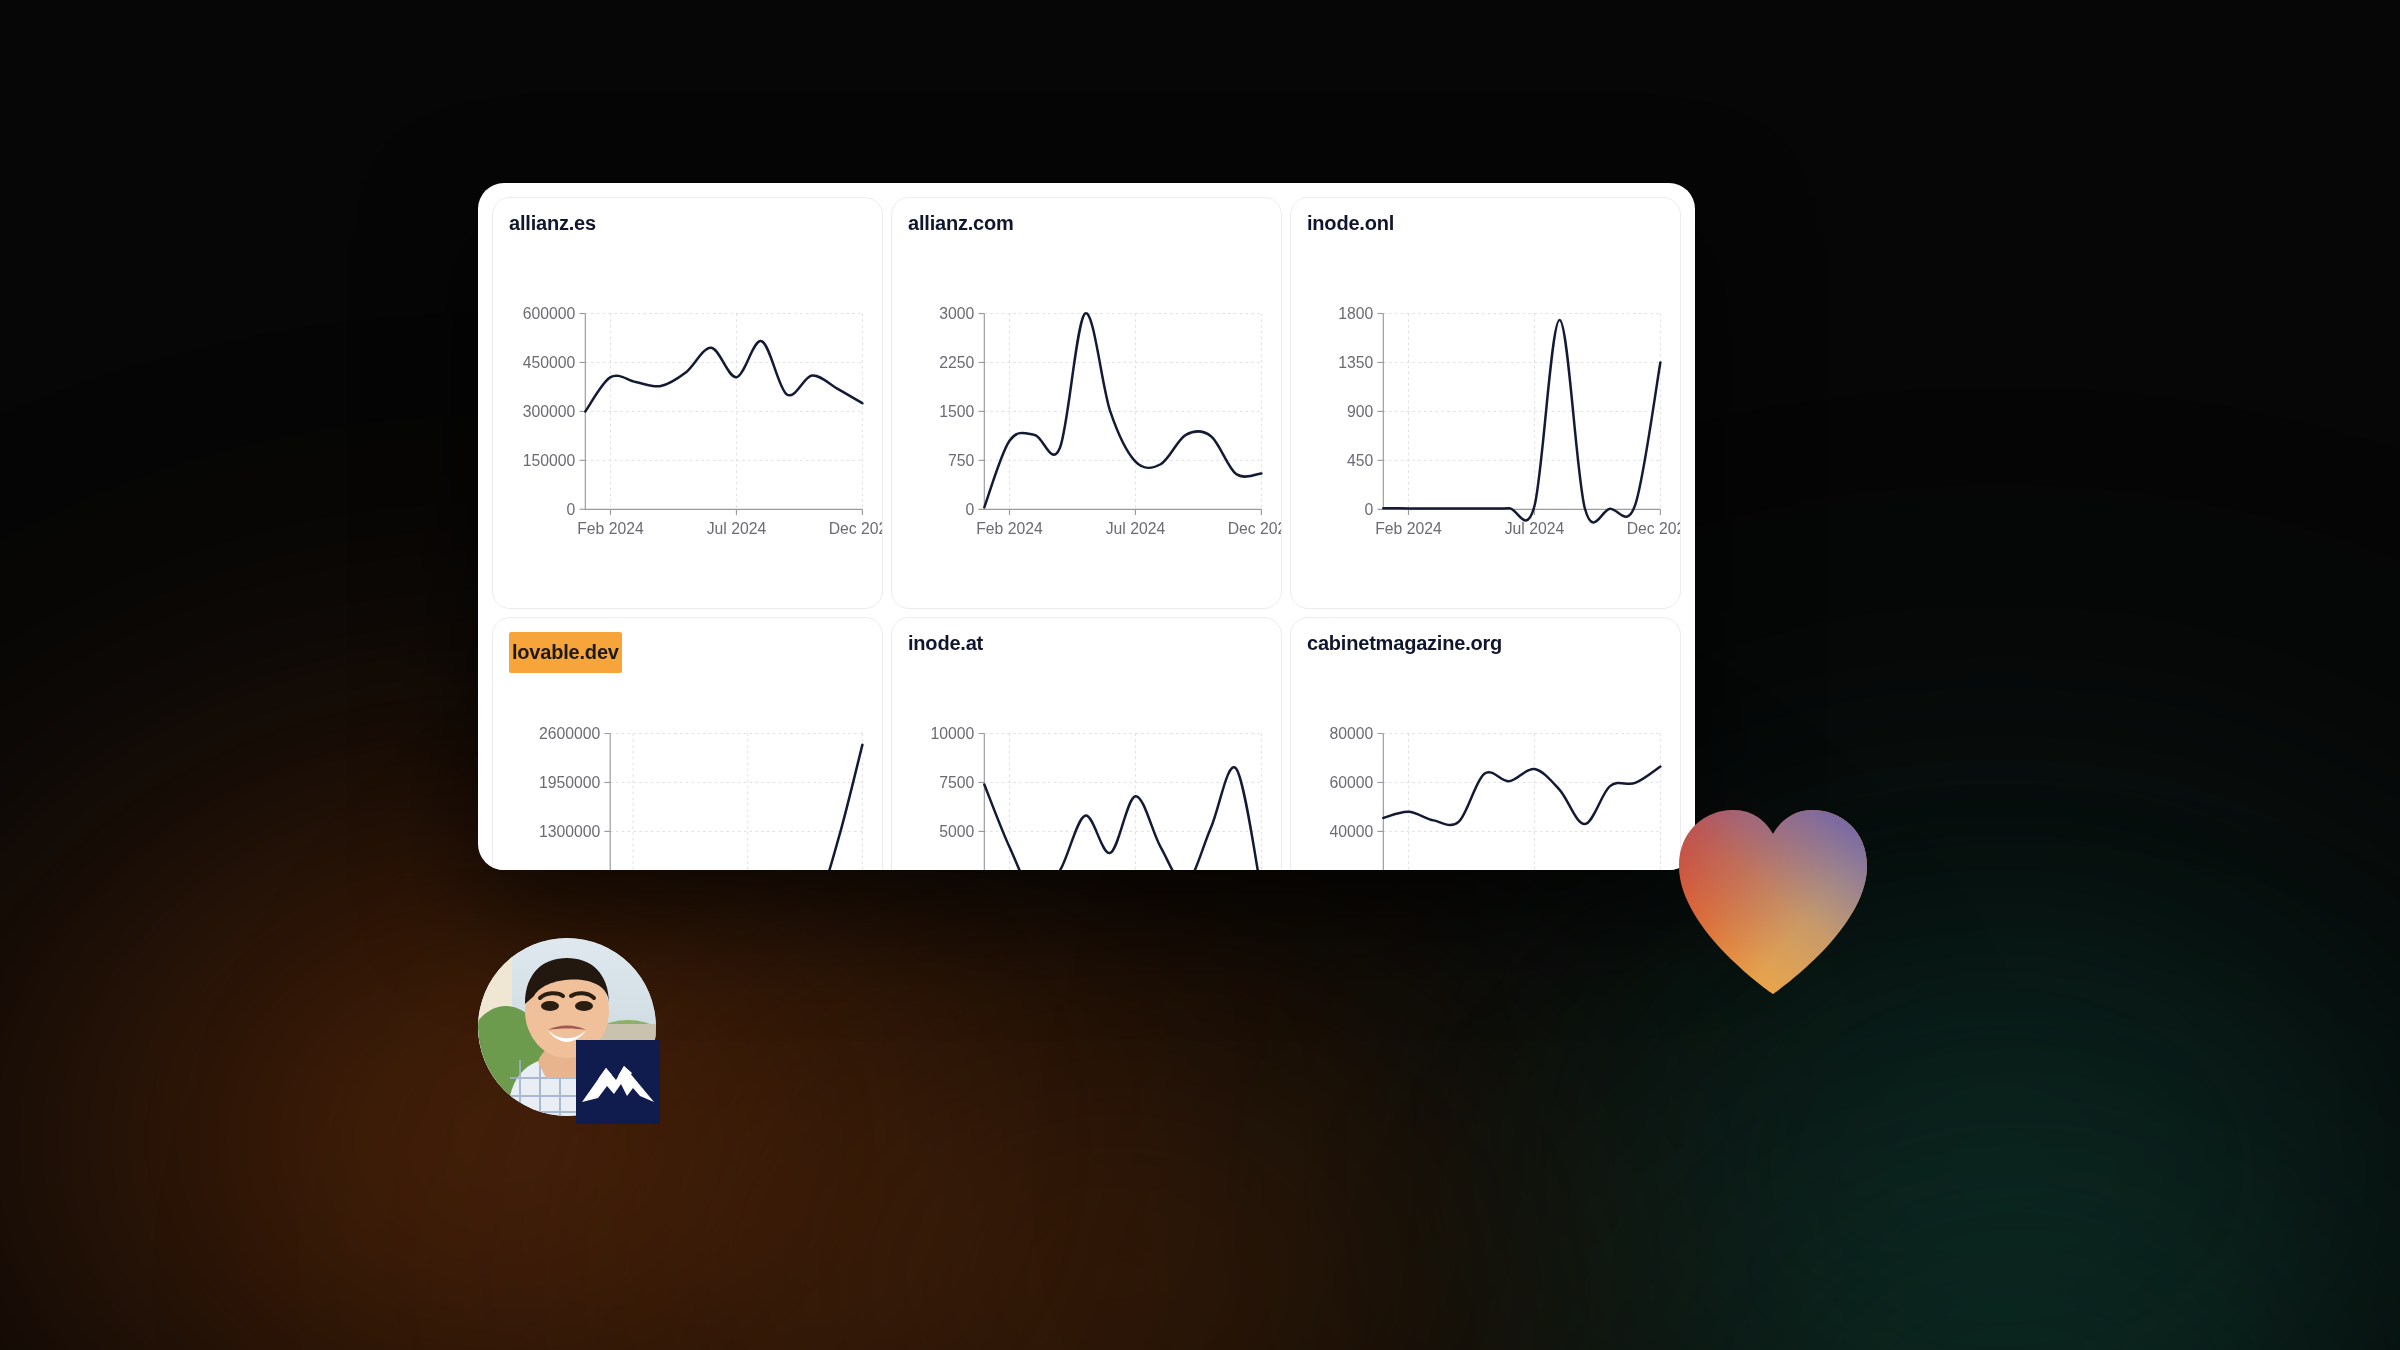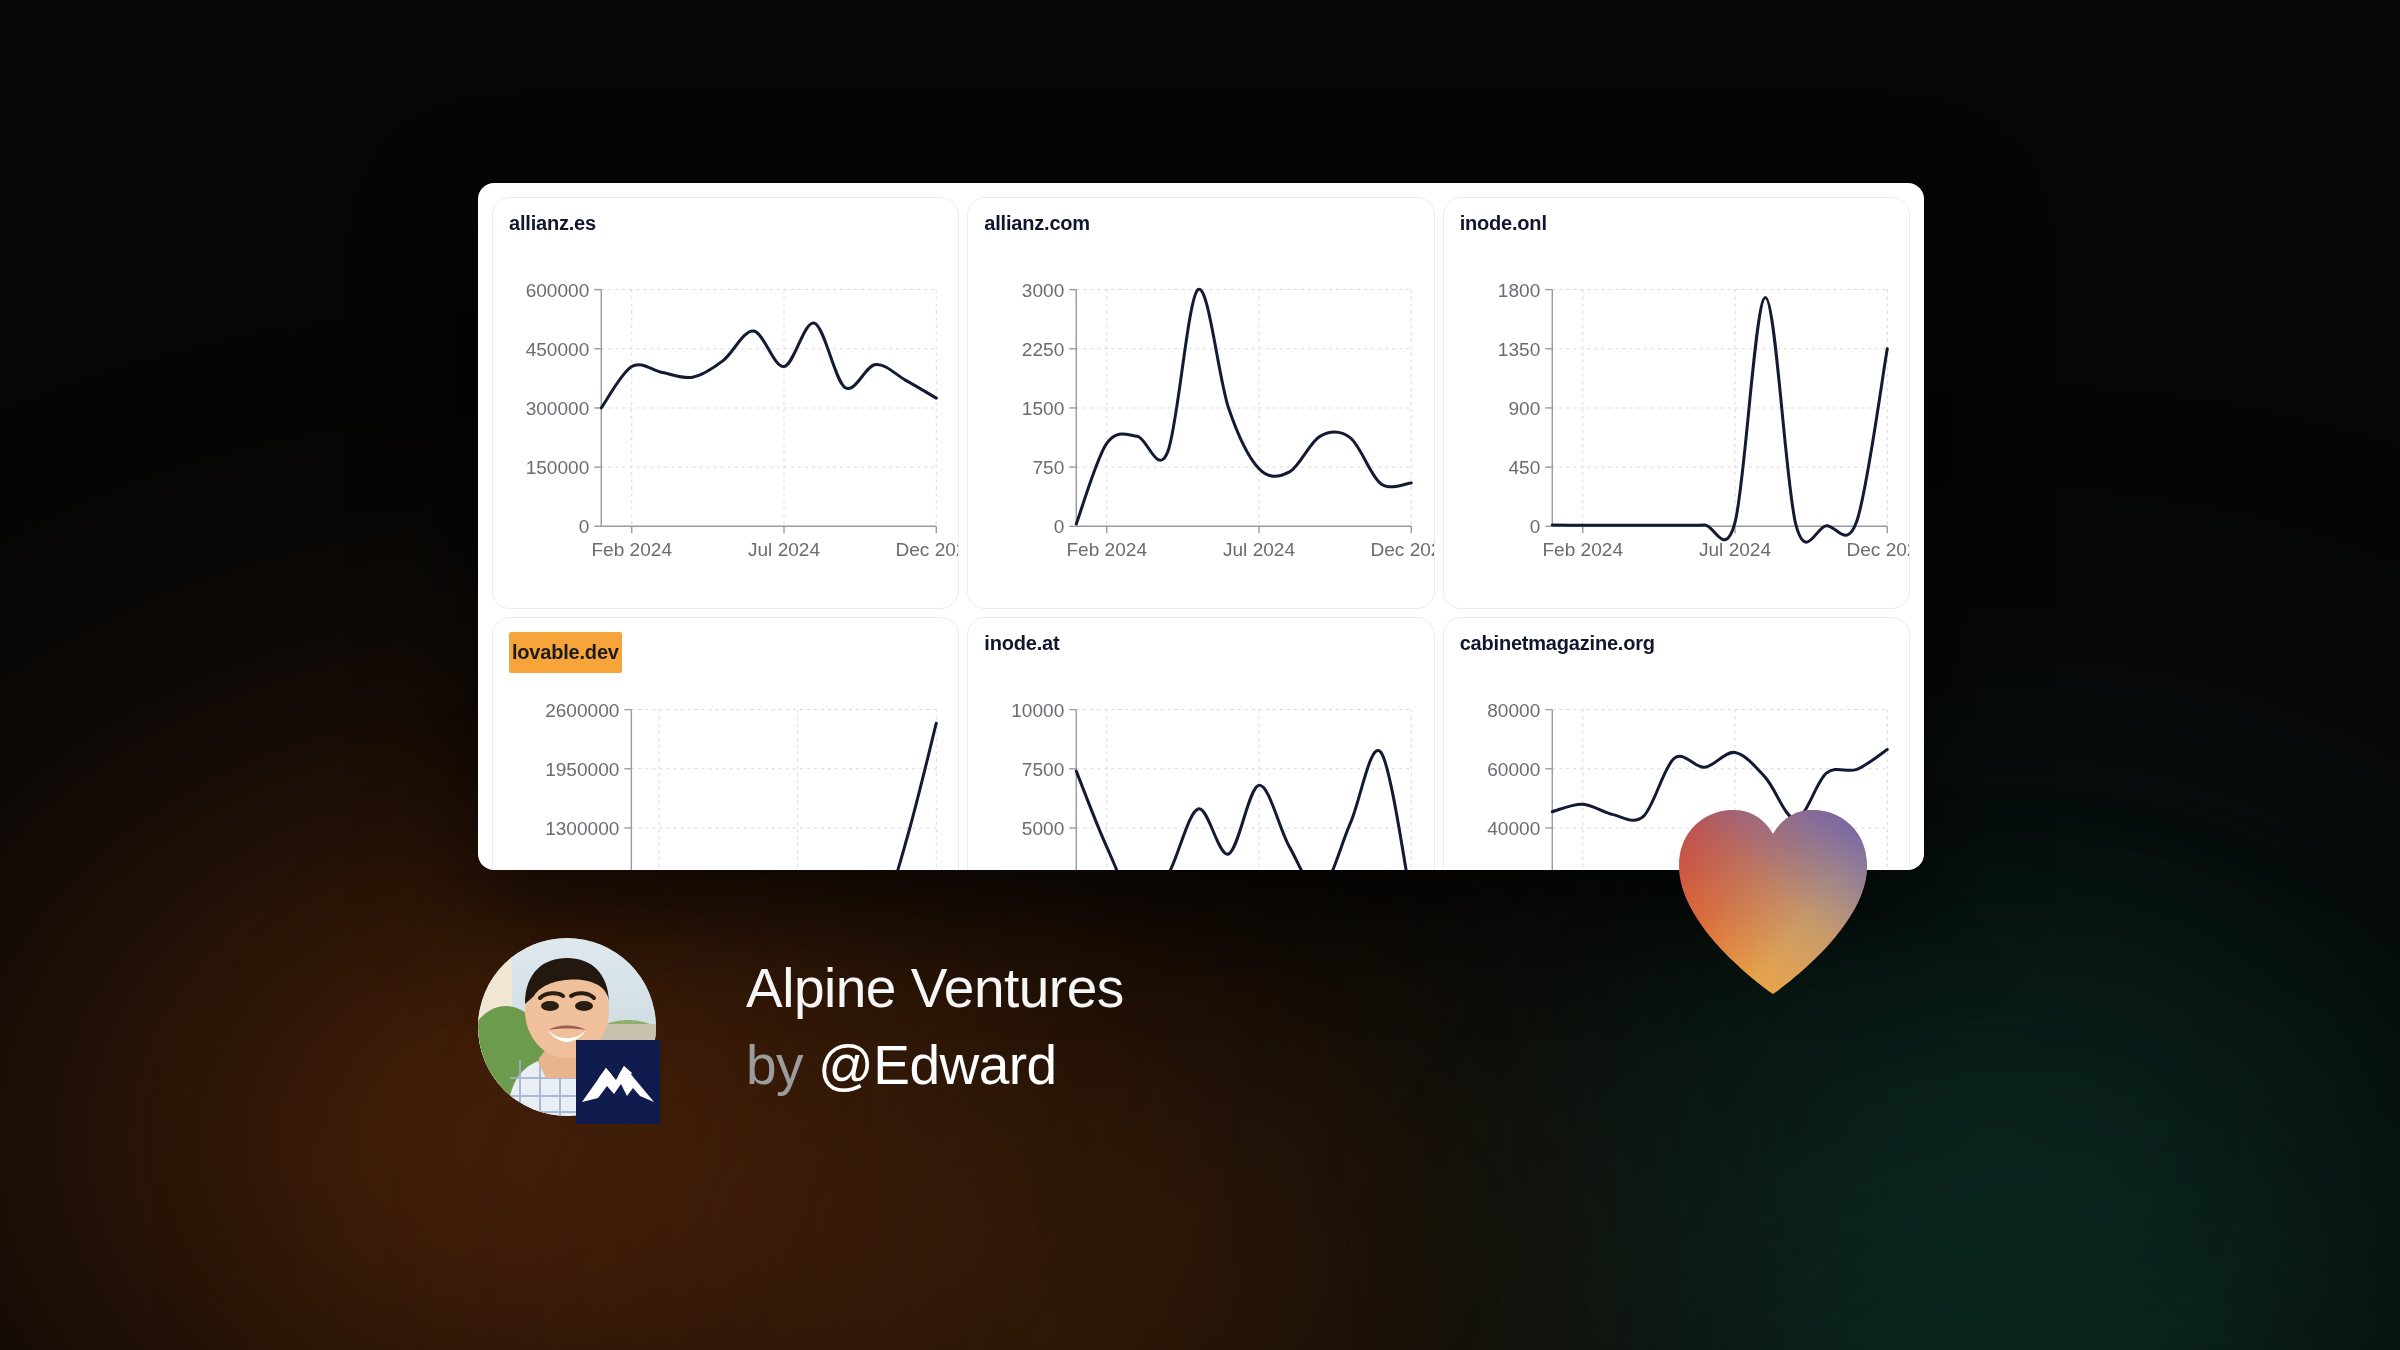--- a/index.html
+++ b/index.html
@@ -24,22 +24,22 @@
     right:-300px; bottom:-320px; width:1400px; height:1000px;
     background:radial-gradient(ellipse at center, rgba(18,74,62,0.55) 0%, rgba(10,44,38,0.26) 46%, rgba(0,0,0,0) 74%);
   }
   .glow-teal2 {
     right:-120px; bottom:-560px; width:1000px; height:900px;
     background:radial-gradient(ellipse at center, rgba(24,92,70,0.35) 0%, rgba(0,0,0,0) 70%);
   }
 
   
   #card {
-    position:absolute; left:478px; top:183px; width:1446px; height:687px;
-    background:#ffffff; border-radius:16px; overflow:hidden;
+    position:absolute; left:478px; top:183px; width:1217px; height:687px;
+    background:#ffffff; border-radius:26px; overflow:hidden;
     box-shadow:0 40px 110px rgba(0,0,0,0.65);
   }
   #grid {
     position:absolute; left:0; top:0; width:100%;
     display:grid; grid-template-columns:repeat(3, 1fr);
     grid-auto-rows:412px; gap:8px; padding:14px 14px 0 14px;
   }
   .tile {
     background:#ffffff; border:1px solid #ececf0; border-radius:18px;
     padding:14px 16px 8px 16px; position:relative; overflow:hidden;
@@ -326,20 +326,13 @@
       </svg>
     </div>
     <div id="badge">
       <svg viewBox="0 0 84 84" width="84" height="84">
         <path d="M6 62 L30 28 L40 40 L48 26 L78 62 L64 56 L57 48 L51 56 L45 44 L38 54 L31 46 L22 58 Z" fill="#ffffff"></path>
         <path d="M30 28 L22 39 L27 37 L31 41 L36 35 Z" fill="#ffffff"></path>
         <path d="M48 26 L42 36 L47 34 L52 39 L56 33 Z" fill="#ffffff"></path>
       </svg>
     </div>
   </div>
-  <div id="meta">
-    <div class="line1">Alpine Ventures</div>
-    <div class="line2">
-      <span class="by">by</span>
-      <span class="handle">@Edward</span>
-    </div>
-  </div>
 </div>
 
 </body></html>

